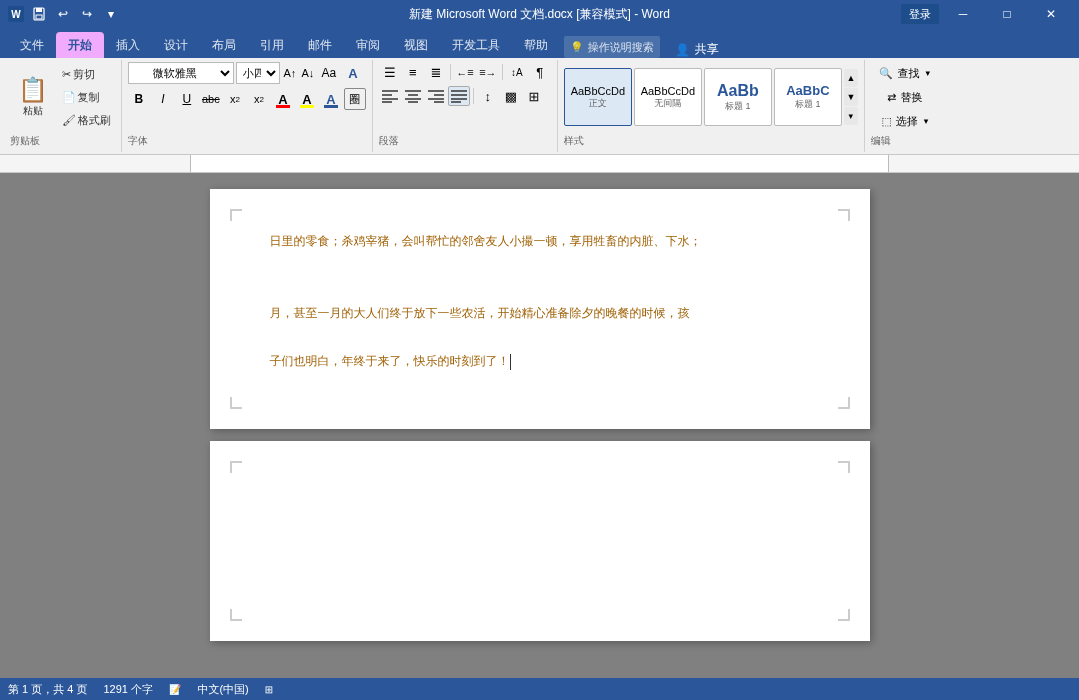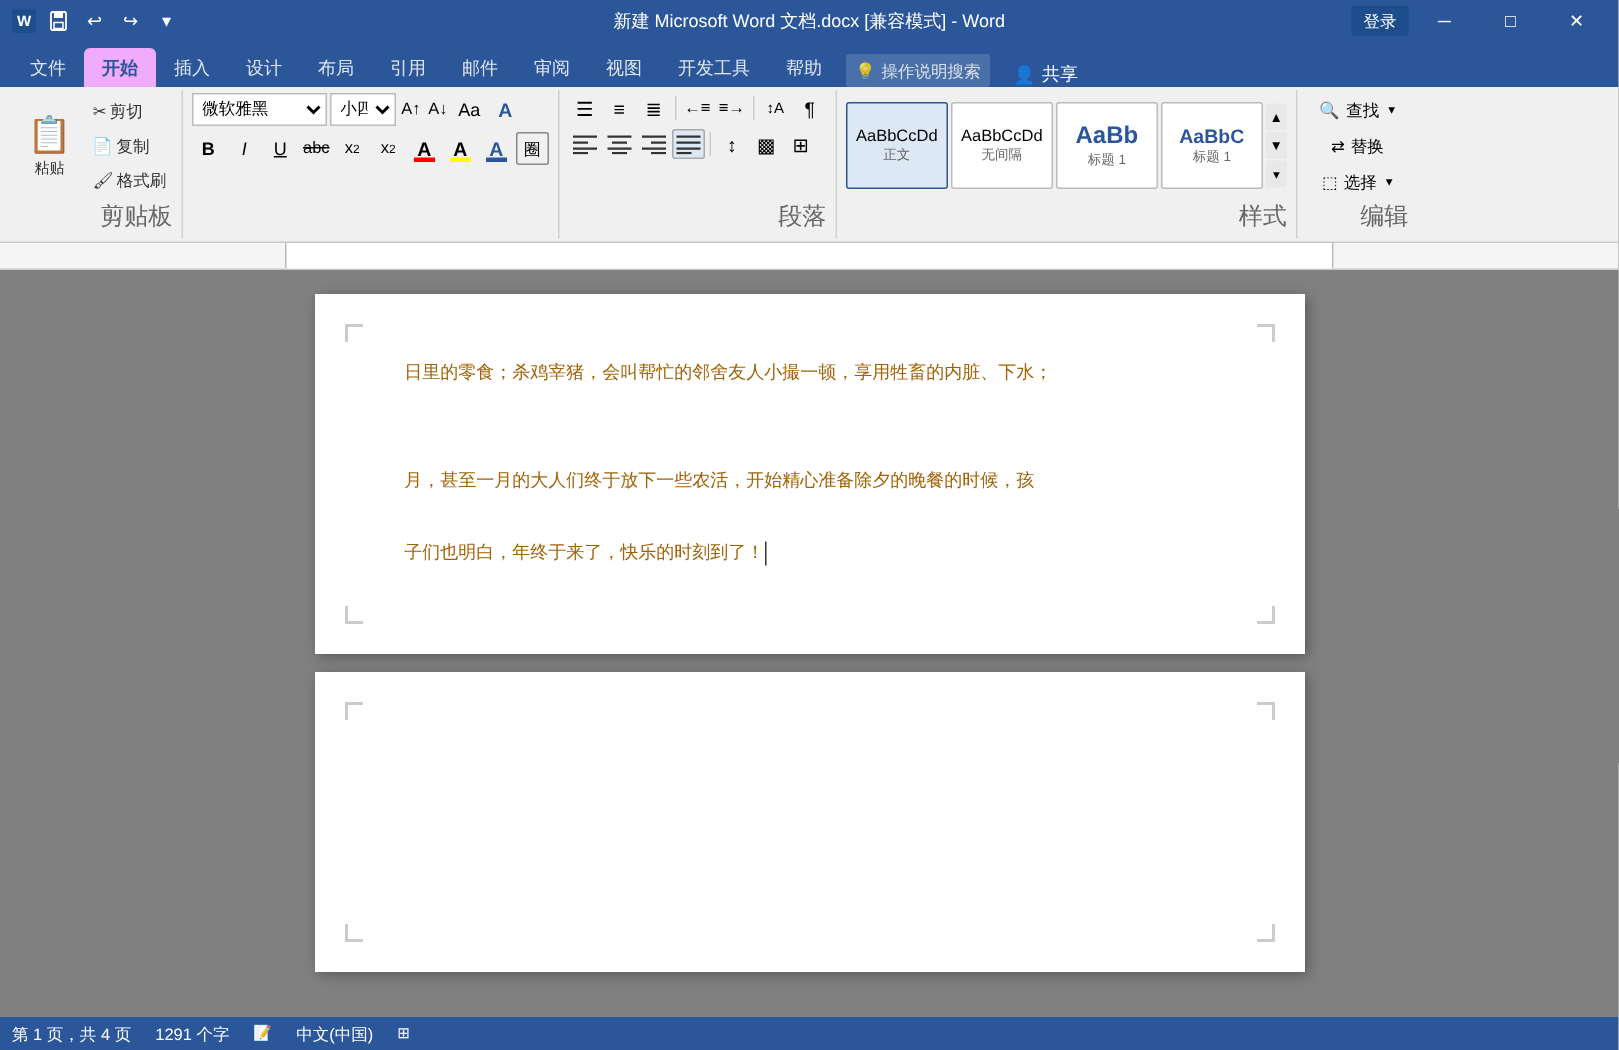--- a/index.html
+++ b/index.html
@@ -69,23 +69,23 @@
       min-width: fit-content;
     }
     .ribbon-group:last-child { border-right: none; }
     .ribbon-group-content {
       display: flex;
       align-items: center;
       flex: 1;
       gap: 2px;
     }
     .ribbon-group-label {
-      font-size: 16px;
+      font-size: 10px;
       color: #666;
-      text-align: right;
+      text-align: left;
       padding-top: 2px;
       padding-bottom: 2px;
     }
 
     
     .paste-btn {
       display: flex;
       flex-direction: column;
       align-items: center;
       padding: 4px 8px;
@@ -102,21 +102,21 @@
       display: flex; align-items: center; padding: 1px 4px; cursor: pointer;
       border-radius: 2px; font-size: 11px; color: #333; gap: 2px; white-space: nowrap;
       height: 22px;
     }
 
     
     .font-group-top { display: flex; gap: 2px; align-items: center; margin-bottom: 2px; }
     .font-group-bottom { display: flex; gap: 2px; align-items: center; }
     .font-select {
       height: 22px; font-size: 11px; border: 1px solid #bbb; background: white;
-      padding: 0 2px; min-width: 90px; cursor: pointer;
+      padding: 0 20px; min-width: 90px; cursor: pointer;
     }
     .font-size-select {
       height: 22px; font-size: 11px; border: 1px solid #bbb; background: white;
       padding: 0 2px; width: 44px; cursor: pointer;
     }
     .format-btn {
       width: 22px; height: 22px; display: flex; align-items: center; justify-content: center;
       cursor: pointer; border-radius: 2px; font-size: 12px; border: 1px solid transparent;
     }
     .btn-bold { font-weight: bold; }
@@ -366,20 +366,21 @@
           <span style="font-weight:bold; font-size:13px;">A</span>
           <span style="position:absolute; bottom:1px; left:3px; right:3px; height:3px; background:#ffff00;"></span>
         </div>
         <div class="format-btn" style="position:relative;">
           <span style="font-weight:bold; font-size:13px; color:#2b579a;">A</span>
           <span style="position:absolute; bottom:1px; left:3px; right:3px; height:3px; background:#2b579a;"></span>
         </div>
         <div class="format-btn" style="font-size:11px; border:1px solid #888;">圈</div>
       </div>
     </div>
+    <div class="ribbon-group-label">字体</div>
   </div>
 
   <div class="ribbon-group" style="min-width:160px;">
     <div class="ribbon-group-content" style="flex-direction:column; align-items:flex-start; gap:2px;">
       <div class="para-row">
         <div class="para-btn" title="项目符号" style="font-size:13px;">☰</div>
         <div class="para-btn" title="编号" style="font-size:13px;">≡</div>
         <div class="para-btn" title="多级列表" style="font-size:13px;">≣</div>
         <div style="width:1px; height:16px; background:#ccc; margin:0 2px;"></div>
         <div class="para-btn" title="减少缩进">←≡</div>

